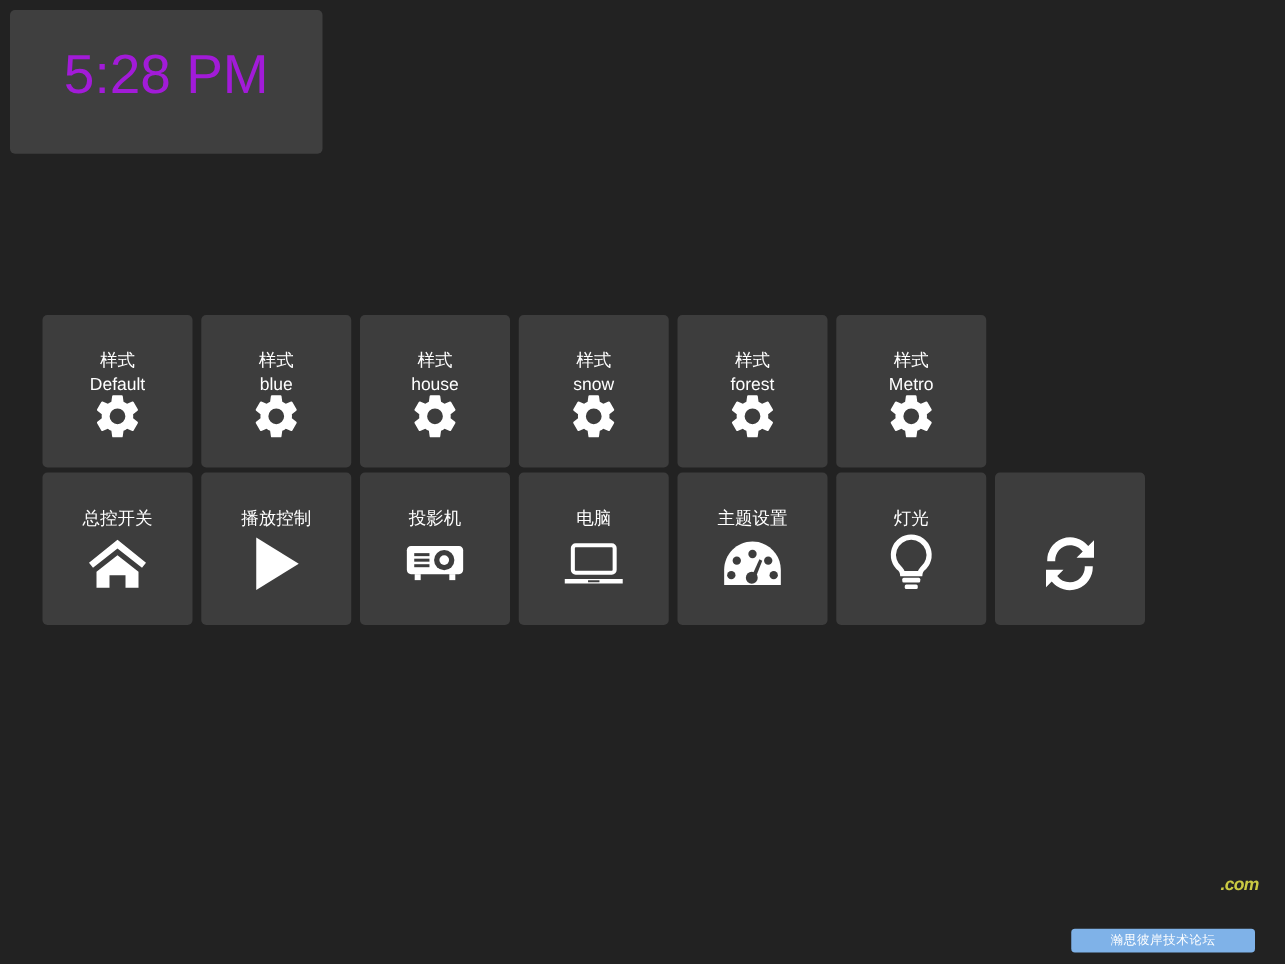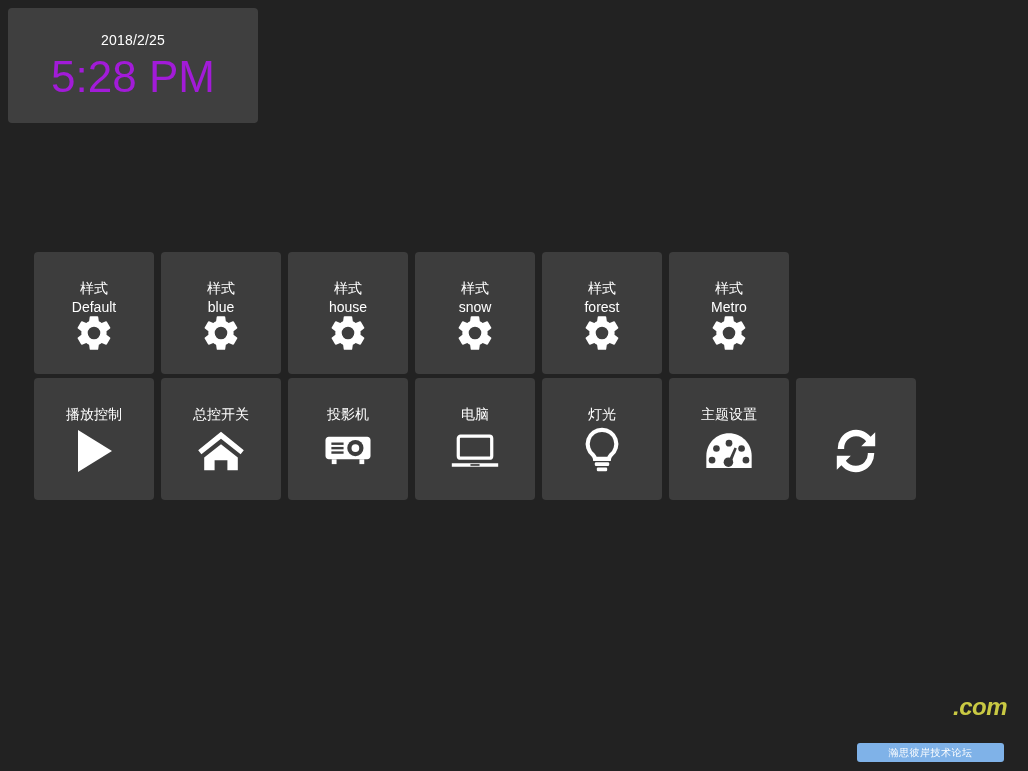--- a/index.html
+++ b/index.html
@@ -101,21 +101,21 @@
     left: 845px;
     top: 697px;
     width: 170px;
     height: 66px;
   }
   #wm-com {
     position: absolute;
     right: 8px;
     top: 0px;
     color: #c9c943;
-    font-size: 24px;
+    font-size: 14px;
     font-weight: bold;
     font-style: italic;
     line-height: 20px;
     letter-spacing: -0.5px;
   }
   #wm-name {
     position: absolute;
     left: 0px;
     top: 10px;
     color: #e6e6e6;
@@ -139,21 +139,20 @@
     line-height: 19px;
     text-align: center;
     letter-spacing: 0.5px;
     box-sizing: border-box;
   }
 </style>
 </head>
 <body>
 
 <div id="clock-widget">
-  <div id="clock-date">2018/2/25</div>
   <div id="clock-time">5:28 PM</div>
 </div>
 
 <div class="tile-row" id="row-styles">
 
   <div class="tile">
     <div class="tile-label">
       <span>样式</span>
       <span class="sub">Default</span>
     </div>
@@ -220,41 +219,41 @@
     <div class="tile-icon">
       <svg width="42" height="42" viewBox="0 0 24 24" fill="#ffffff">
           <path d="M19.14 12.94a7.07 7.07 0 0 0 0-1.88l2.03-1.58a.5.5 0 0 0 .12-.64l-1.92-3.32a.5.5 0 0 0-.6-.22l-2.39.96a7.03 7.03 0 0 0-1.62-.94l-.36-2.54a.5.5 0 0 0-.5-.42h-3.84a.5.5 0 0 0-.5.42l-.36 2.54c-.59.24-1.13.56-1.62.94l-2.39-.96a.5.5 0 0 0-.6.22L2.67 8.84a.5.5 0 0 0 .12.64l2.03 1.58a7.07 7.07 0 0 0 0 1.88l-2.03 1.58a.5.5 0 0 0-.12.64l1.92 3.32c.12.22.38.3.6.22l2.39-.96c.49.38 1.03.7 1.62.94l.36 2.54a.5.5 0 0 0 .5.42h3.84a.5.5 0 0 0 .5-.42l.36-2.54c.59-.24 1.13-.56 1.62-.94l2.39.96c.22.08.48 0 .6-.22l1.92-3.32a.5.5 0 0 0-.12-.64l-2.03-1.58zM12 15.6A3.6 3.6 0 1 1 12 8.4a3.6 3.6 0 0 1 0 7.2z"></path>
         </svg>
     </div>
   </div>
 
 </div>
 
 <div class="tile-row" id="row-actions">
-
-  <div class="tile">
-    <div class="tile-label">
-      <span>播放控制</span>
-    </div>
-    <div class="tile-icon single-line">
-      <svg width="44" height="48" viewBox="0 0 22 24" fill="#ffffff">
-          <path d="M3 1.5 20 12 3 22.5z"></path>
-        </svg>
-    </div>
-  </div>
 
   <div class="tile">
     <div class="tile-label">
       <span>总控开关</span>
     </div>
     <div class="tile-icon single-line">
       <svg width="48" height="44" viewBox="0 0 24 22" fill="#ffffff">
         <path d="M12 1.4 0.6 10.6l1.6 2L12 4.9l9.8 7.7 1.6-2L12 1.4z"></path>
         <path d="M12 7.6 3.6 14.2v6.4h5.2v-5h6.4v5h5.2v-6.4L12 7.6z"></path>
       </svg>
+    </div>
+  </div>
+
+  <div class="tile">
+    <div class="tile-label">
+      <span>播放控制</span>
+    </div>
+    <div class="tile-icon single-line">
+      <svg width="44" height="48" viewBox="0 0 22 24" fill="#ffffff">
+          <path d="M3 1.5 20 12 3 22.5z"></path>
+        </svg>
     </div>
   </div>
 
   <div class="tile">
     <div class="tile-label">
       <span>投影机</span>
     </div>
     <div class="tile-icon single-line">
       <svg width="48" height="38" viewBox="0 0 26 20" fill="#ffffff">
         <path d="M2.6 2.3h20.8c1 0 1.8.8 1.8 1.8v8.6c0 1-.8 1.8-1.8 1.8H2.6c-1 0-1.8-.8-1.8-1.8V4.1c0-1 .8-1.8 1.8-1.8z"></path>
@@ -277,50 +276,50 @@
       <svg width="50" height="38" viewBox="0 0 26 20" fill="none">
         <rect x="4.2" y="2.2" width="17.6" height="11.6" rx="1.2" stroke="#ffffff" stroke-width="1.7"></rect>
         <path d="M0.8 16.4h24.4v1.9H0.8z" fill="#ffffff"></path>
         <path d="M10.6 16.9h4.8v0.9h-4.8z" fill="#3d3d3d"></path>
       </svg>
     </div>
   </div>
 
   <div class="tile">
     <div class="tile-label">
-      <span>灯光</span>
-    </div>
-    <div class="tile-icon single-line">
-      <svg width="40" height="48" viewBox="0 0 20 24" fill="none">
-        <path d="M10 1.4A7.1 7.1 0 0 0 5.6 14.1c.5.5.8 1.1.9 1.8h7c.1-.7.4-1.3.9-1.8A7.1 7.1 0 0 0 10 1.4z" stroke="#ffffff" stroke-width="2.1"></path>
-        <rect x="6.4" y="17.6" width="7.2" height="1.9" rx="0.6" fill="#ffffff"></rect>
-        <rect x="7.4" y="20.3" width="5.2" height="1.8" rx="0.6" fill="#ffffff"></rect>
-      </svg>
-    </div>
-  </div>
-
-  <div class="tile">
-    <div class="tile-label">
       <span>主题设置</span>
     </div>
     <div class="tile-icon single-line">
       <svg width="50" height="40" viewBox="0 0 26 21" fill="#ffffff">
         <path d="M13 1.2C6.4 1.2 1.1 6.5 1.1 13.1v6.3h23.8v-6.3C24.9 6.5 19.6 1.2 13 1.2z"></path>
         <circle cx="13" cy="6.4" r="1.75" fill="#3d3d3d"></circle>
         <circle cx="6.4" cy="9.2" r="1.75" fill="#3d3d3d"></circle>
         <circle cx="19.6" cy="9.2" r="1.75" fill="#3d3d3d"></circle>
         <circle cx="4.1" cy="15.3" r="1.75" fill="#3d3d3d"></circle>
         <circle cx="21.9" cy="15.3" r="1.75" fill="#3d3d3d"></circle>
         <path d="M12.3 16.6 15.9 8.6l1.2.6-3.1 7.9z" fill="#3d3d3d"></path>
         <circle cx="12.7" cy="16.4" r="2.5" fill="#3d3d3d"></circle>
       </svg>
     </div>
   </div>
 
   <div class="tile">
+    <div class="tile-label">
+      <span>灯光</span>
+    </div>
+    <div class="tile-icon single-line">
+      <svg width="40" height="48" viewBox="0 0 20 24" fill="none">
+        <path d="M10 1.4A7.1 7.1 0 0 0 5.6 14.1c.5.5.8 1.1.9 1.8h7c.1-.7.4-1.3.9-1.8A7.1 7.1 0 0 0 10 1.4z" stroke="#ffffff" stroke-width="2.1"></path>
+        <rect x="6.4" y="17.6" width="7.2" height="1.9" rx="0.6" fill="#ffffff"></rect>
+        <rect x="7.4" y="20.3" width="5.2" height="1.8" rx="0.6" fill="#ffffff"></rect>
+      </svg>
+    </div>
+  </div>
+
+  <div class="tile">
     <div class="tile-icon single-line">
       <svg width="48" height="48" viewBox="0 0 24 24" fill="#ffffff">
         <path d="M12 4.6c2.1 0 3.9 1 5.1 2.5l-2.5 2.5h7V2.6l-2.3 2.3A9.2 9.2 0 0 0 2.9 11h3.2A6 6 0 0 1 12 4.6z"></path>
         <path d="M12 19.4a6.3 6.3 0 0 1-5.1-2.5l2.5-2.5h-7v7l2.3-2.3A9.2 9.2 0 0 0 21.1 13h-3.2a6 6 0 0 1-5.9 6.4z"></path>
       </svg>
     </div>
   </div>
 
 </div>
 

